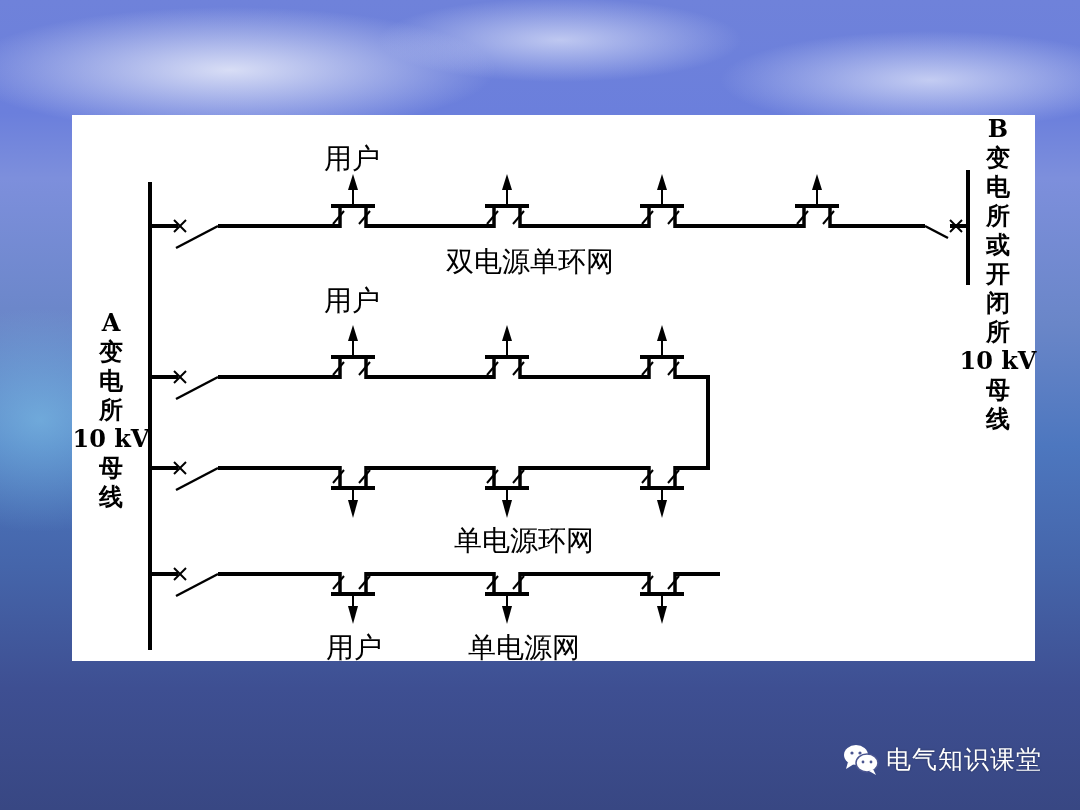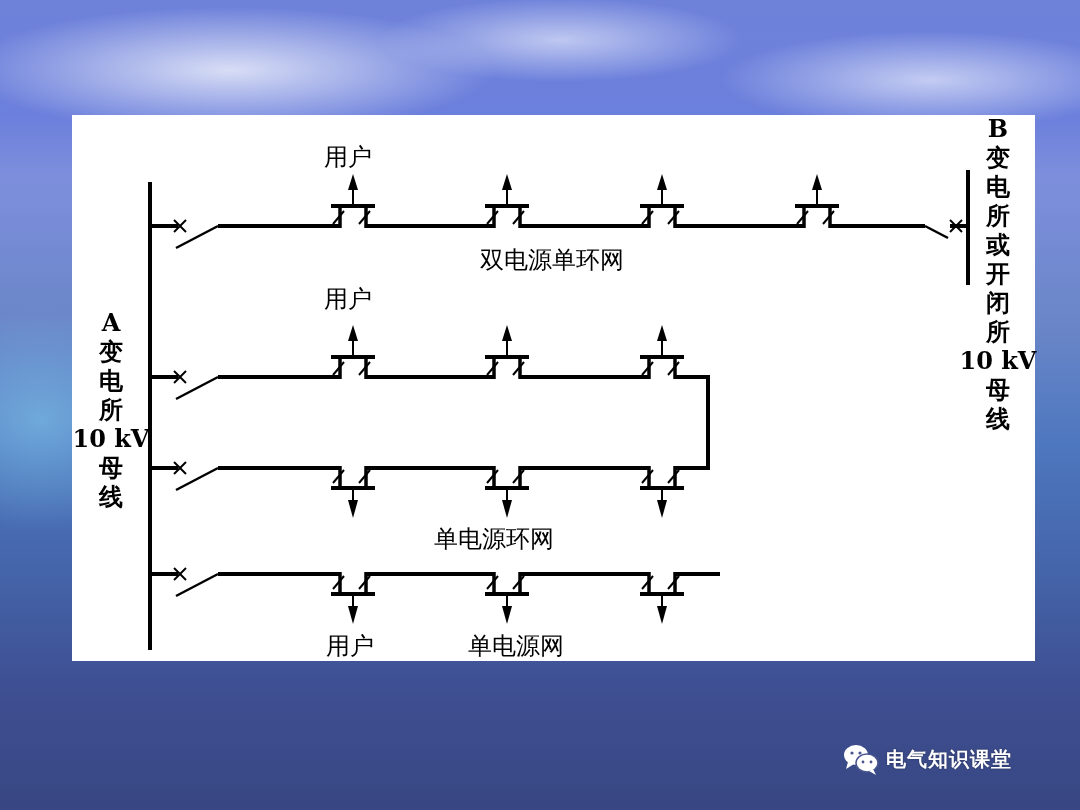--- a/index.html
+++ b/index.html
@@ -13,30 +13,30 @@
       radial-gradient(ellipse 200px 160px at 40px 420px, rgba(130,200,235,0.6), rgba(130,200,235,0) 70%),
       linear-gradient(180deg, #6f82da 0%, #6b7fdc 14%, #7d8fdc 22%, #6a86c8 40%, #4d77bf 55%, #4565aa 70%, #3e4f92 85%, #384783 100%);
   }
   .panel {
     position:absolute; left:72px; top:115px; width:963px; height:546px;
     background:#ffffff;
   }
   svg.diagram { position:absolute; left:0; top:0; width:1080px; height:810px; }
   .lbl {
     position:absolute; color:#000; font-family:"DejaVu Serif", serif;
-    font-size:24px; line-height:1; white-space:nowrap;
+    font-size:28px; line-height:1; white-space:nowrap;
   }
   .vlabel {
     position:absolute; color:#000; font-family:"DejaVu Serif", serif;
     font-size:24px; line-height:29px; text-align:center; font-weight:bold;
   }
   .vlabel span { display:block; }
   .watermark {
     position:absolute; left:842px; top:742px; display:flex; align-items:center; gap:6px;
-    color:#ffffff; font-size:20px; font-weight:bold; letter-spacing:1px;
+    color:#ffffff; font-size:25px; font-weight:normal; letter-spacing:1px;
     text-shadow: 0 0 2px rgba(0,0,0,0.4);
   }
 </style>
 </head>
 <body>
 
 <div class="panel"></div>
 
 <svg class="diagram" viewBox="0 0 1080 810" xmlns="http://www.w3.org/2000/svg">
   <defs>
@@ -101,23 +101,23 @@
   <g>
     <use href="#switch-left" x="150" y="574"></use>
     <path d="M218 574 H340 M366 574 H494 M520 574 H649 M675 574 H720" stroke="#000" stroke-width="4" fill="none"></path>
     <use href="#node-down" x="353" y="574"></use>
     <use href="#node-down" x="507" y="574"></use>
     <use href="#node-down" x="662" y="574"></use>
   </g>
 </svg>
 
 <div class="lbl" style="left:324px; top:145px;">用户</div>
-<div class="lbl" style="left:446px; top:248px;margin-left:34px;">双电源单环网</div>
+<div class="lbl" style="left:446px; top:248px;">双电源单环网</div>
 <div class="lbl" style="left:324px; top:287px;">用户</div>
-<div class="lbl" style="left:434px; top:527px;">单电源环网</div>
+<div class="lbl" style="left:454px; top:527px;">单电源环网</div>
 <div class="lbl" style="left:326px; top:634px;">用户</div>
 <div class="lbl" style="left:468px; top:634px;">单电源网</div>
 
 <div class="vlabel" style="left:72px; top:308px; width:78px;">
   <span>A</span>
   <span>变</span>
   <span>电</span>
   <span>所</span>
   <span>10 kV</span>
   <span>母</span>

